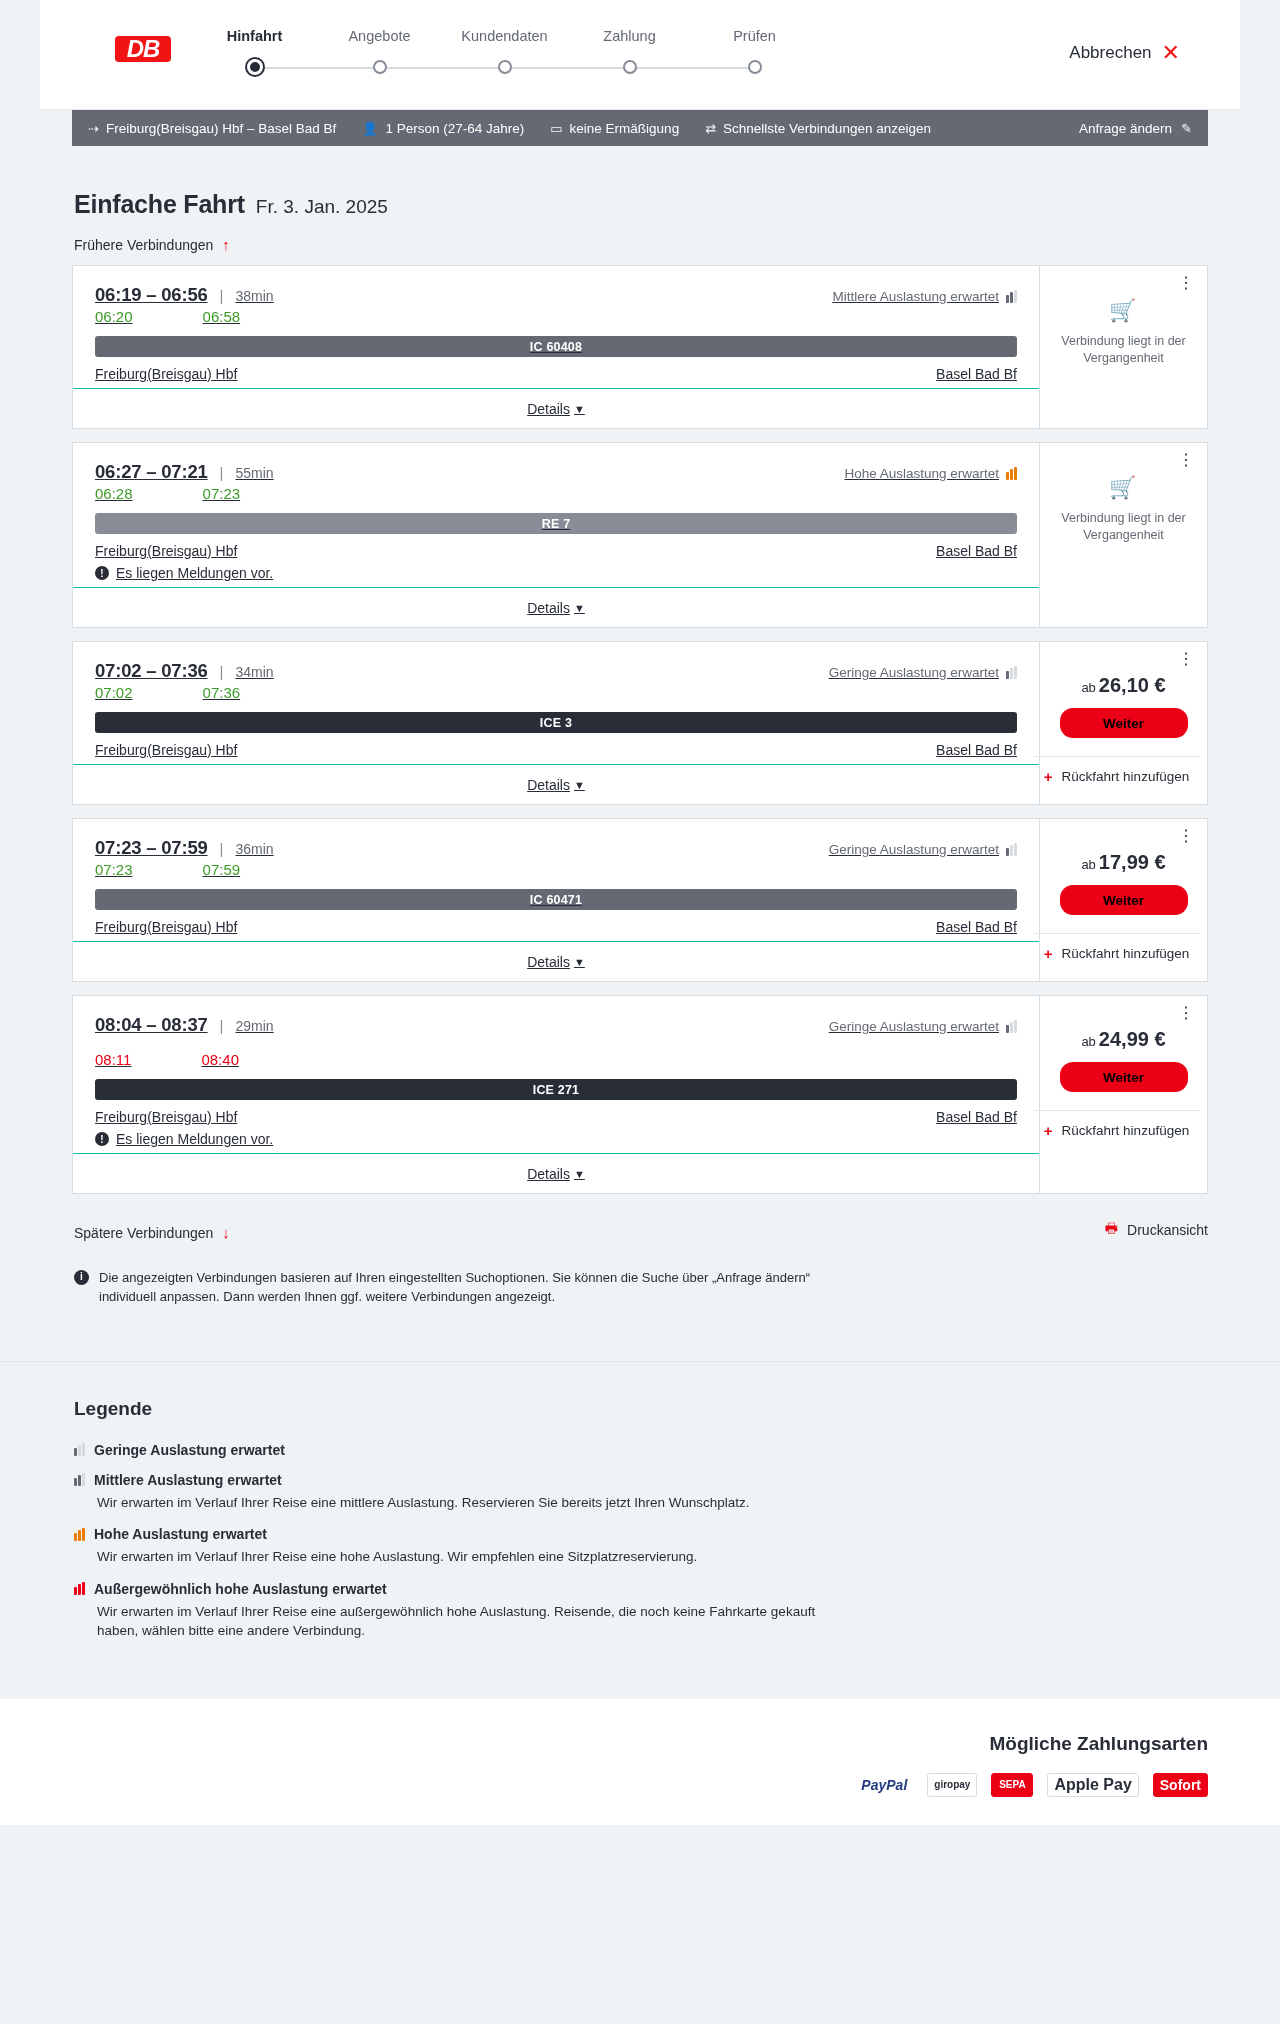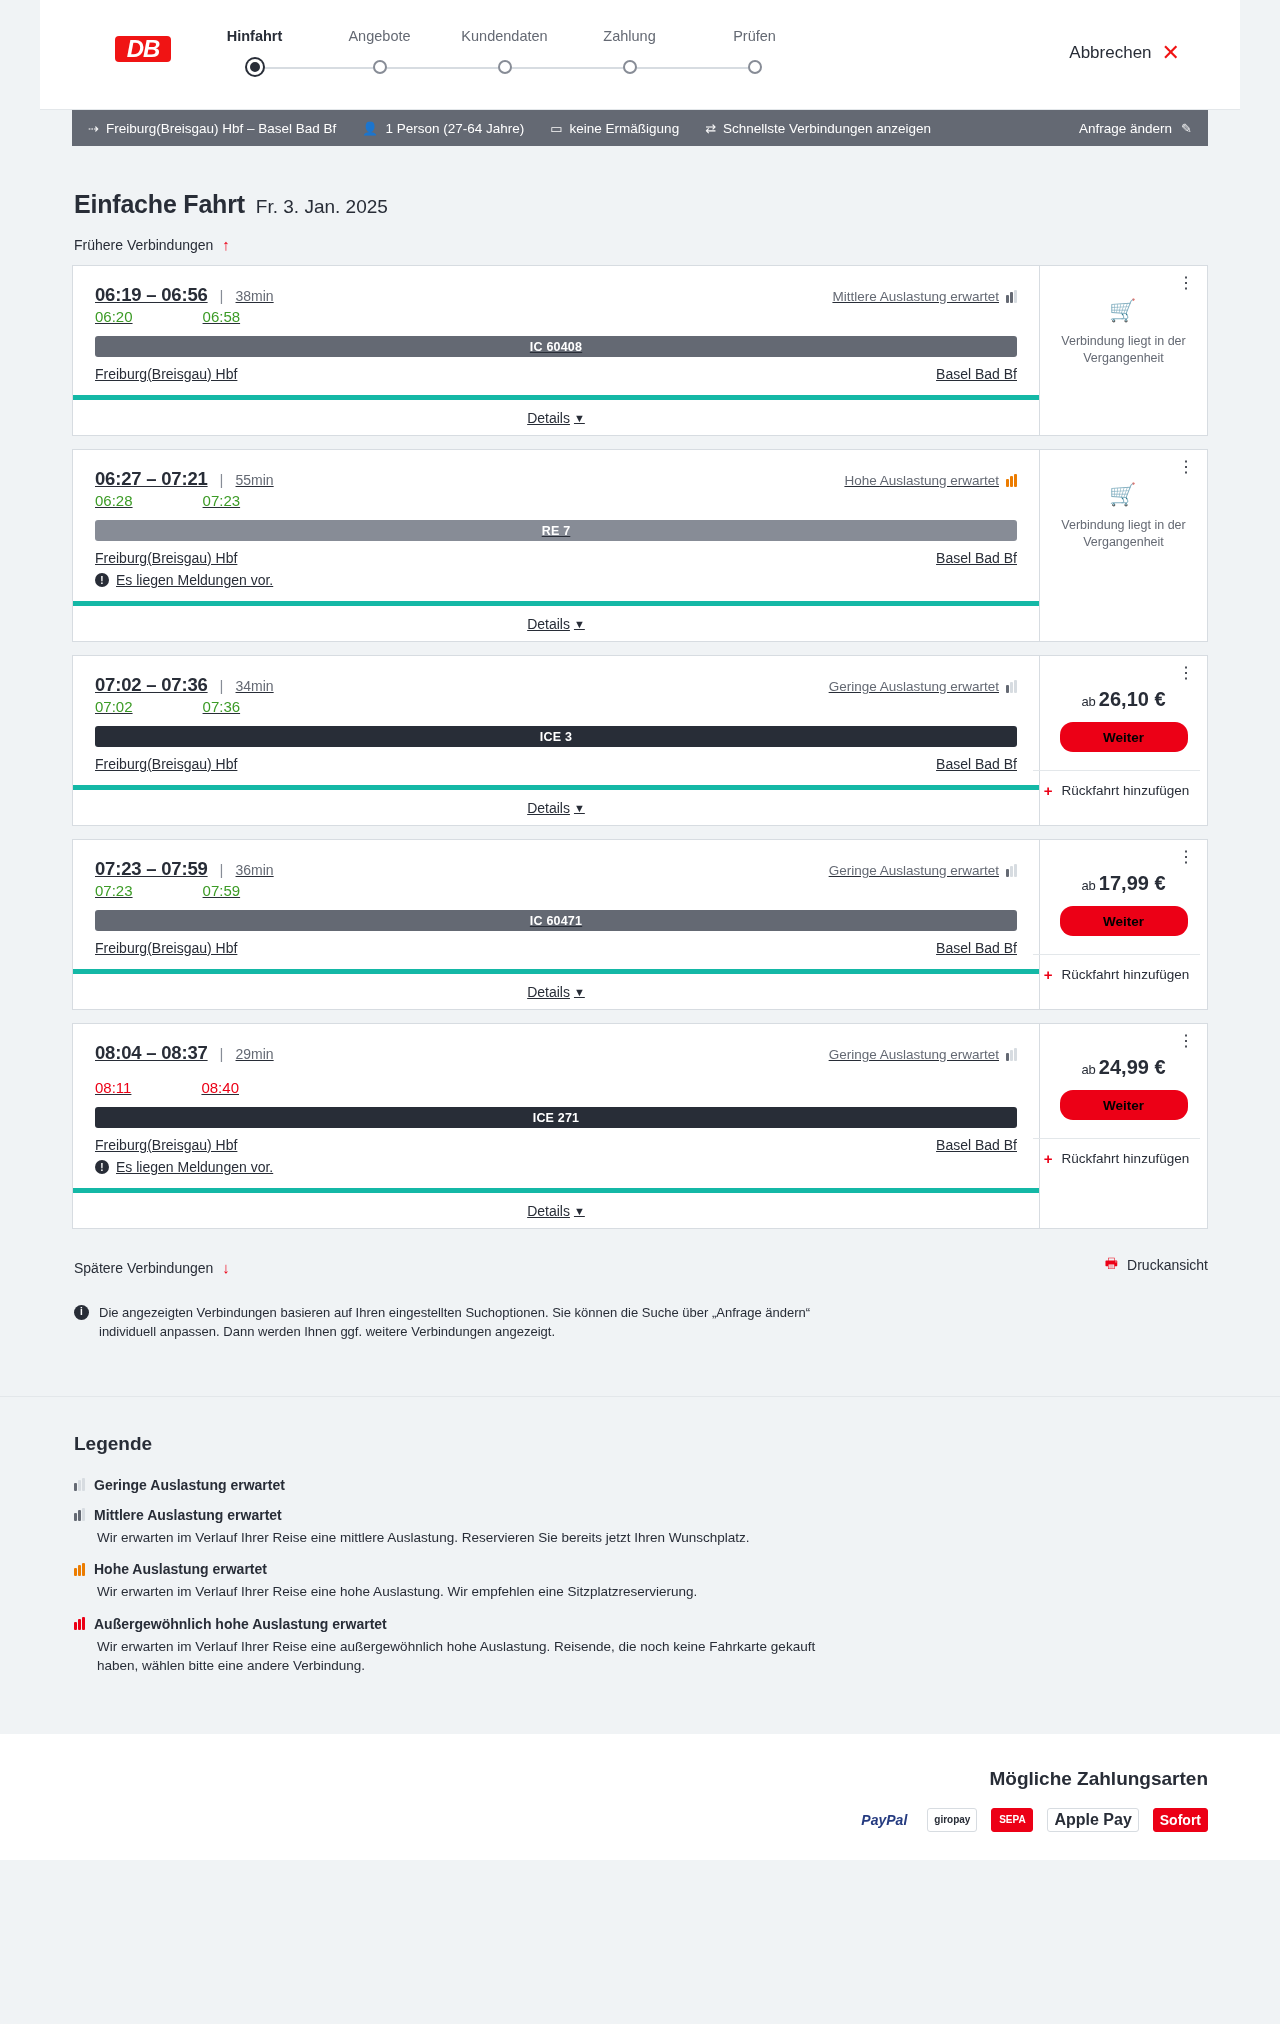--- a/index.html
+++ b/index.html
@@ -163,22 +163,22 @@
     font-size: 14px;
   }
   .notice { margin-top: 6px; display: flex; align-items: center; gap: 7px; font-size: 14px; }
   .notice .warn {
     width: 14px; height: 14px; border-radius: 50%;
     background: #282d37; color: #fff;
     font-size: 10px; font-weight: bold;
     display: inline-flex; align-items: center; justify-content: center;
   }
   .details-row {
-    margin-top: 13px;
-    border-top: 5px solid #14b8a6;
+    margin-top: 6px;
+    border-top: 1px solid #14b8a6;
     height: 40px;
     display: flex; align-items: center; justify-content: center;
     gap: 4px;
     font-size: 14px;
     cursor: pointer;
     margin-left: -22px; margin-right: -22px;
   }
   .chev { font-size: 11px; }
 
   .conn-right {

